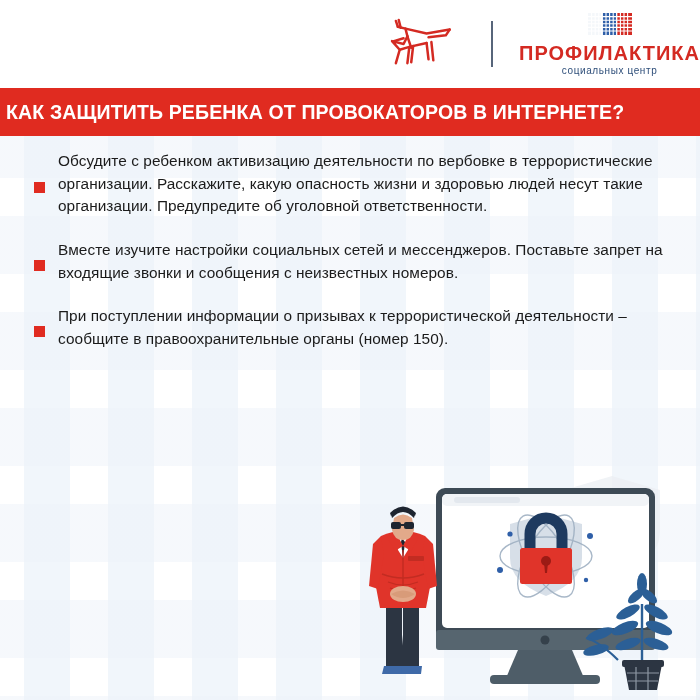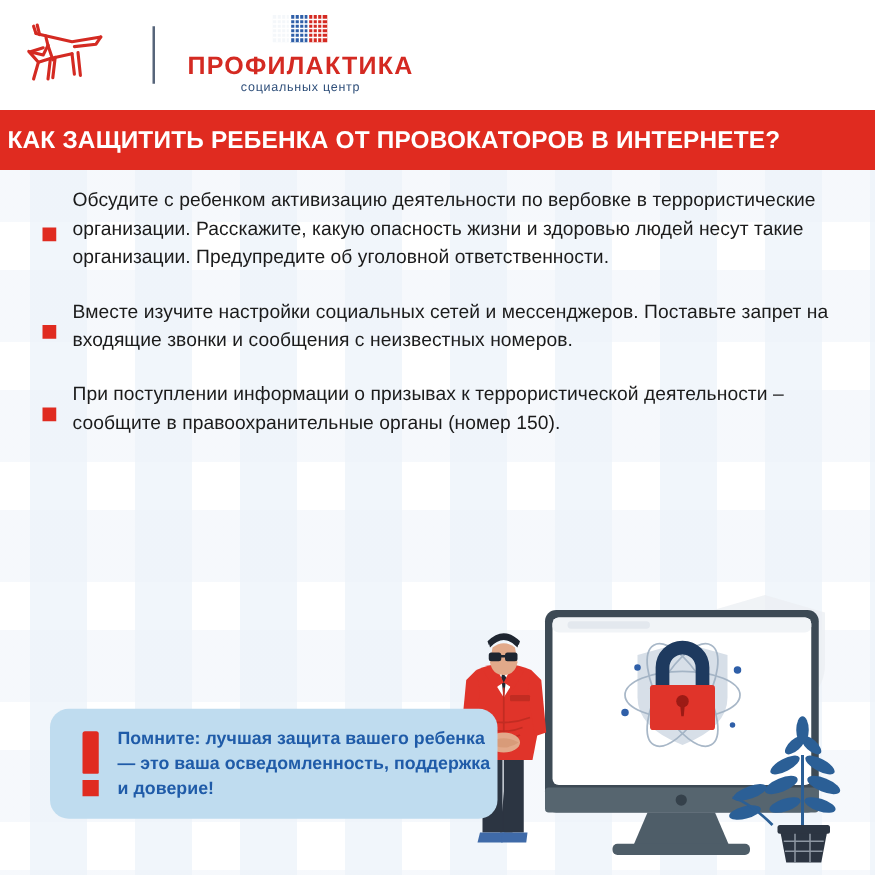--- a/index.html
+++ b/index.html
@@ -24,21 +24,21 @@
       linear-gradient(180deg, rgba(224,234,245,0.55) 0 58px, rgba(0,0,0,0) 58px 96px);
     background-size:84px 96px, 84px 96px;
     background-position:24px 120px, 24px 120px;
     opacity:.55;
     pointer-events:none;
   }
 
   
   .header{
     position:absolute;left:0;top:0;width:700px;height:88px;
-    display:flex;align-items:center;justify-content:flex-start;gap:26px;
+    display:flex;align-items:center;justify-content:flex-end;gap:26px;
     background:#ffffff;z-index:3;
   }
   .horse-logo{width:96px;height:58px;display:block;}
   .divider{width:2px;height:46px;background:#3a4a63;opacity:.85;}
   .brand{display:flex;flex-direction:column;align-items:center;}
   .brand-mark{display:block;margin-bottom:4px;}
   .brand-name{
     font-size:20px;font-weight:bold;letter-spacing:1.0px;
     color:#d42a22;line-height:1;
   }
@@ -256,21 +256,14 @@
         <path d="M274 194 h38 l-5 26 h-28 Z" fill="#2c3542"></path>
         <rect x="272" y="190" width="42" height="7" rx="2" fill="#2c3542"></rect>
         <g stroke="#8d97a3" stroke-width="1.2">
           <path d="M277 203 h32M278 211 h30"></path>
           <path d="M286 197 v23M298 197 v23"></path>
         </g>
       </g>
     </svg>
   </div>
 
-  <div class="callout">
-    <span class="callout-excl">
-      <span class="excl-bar"></span>
-      <span class="excl-dot"></span>
-    </span>
-    <span class="callout-text">Помните: лучшая защита вашего ребенка — это ваша осведомленность, поддержка и доверие!</span>
-  </div>
 
 </div>
 
 </body></html>

